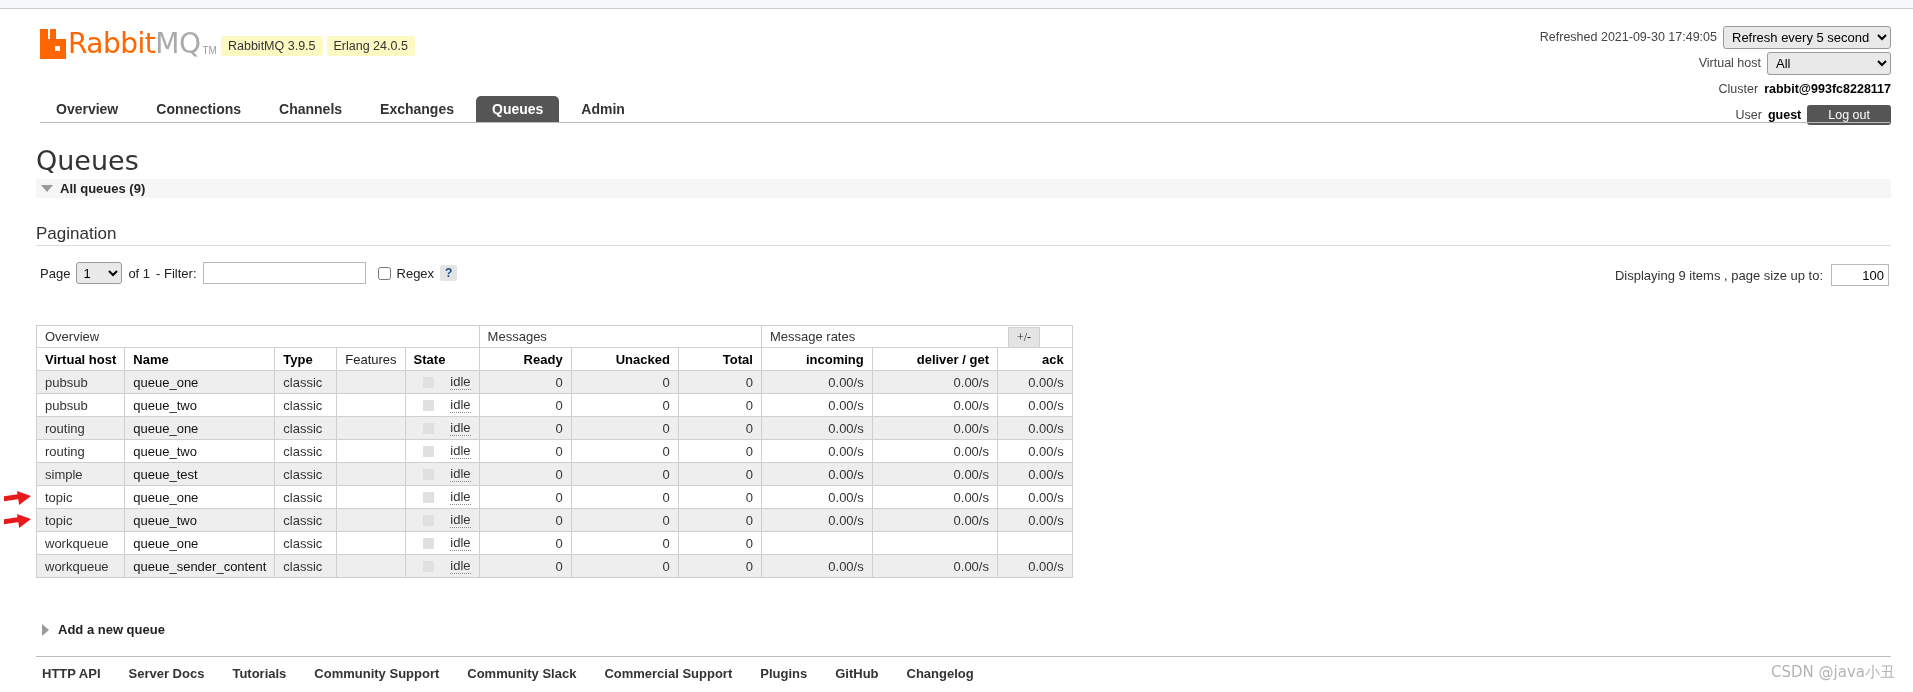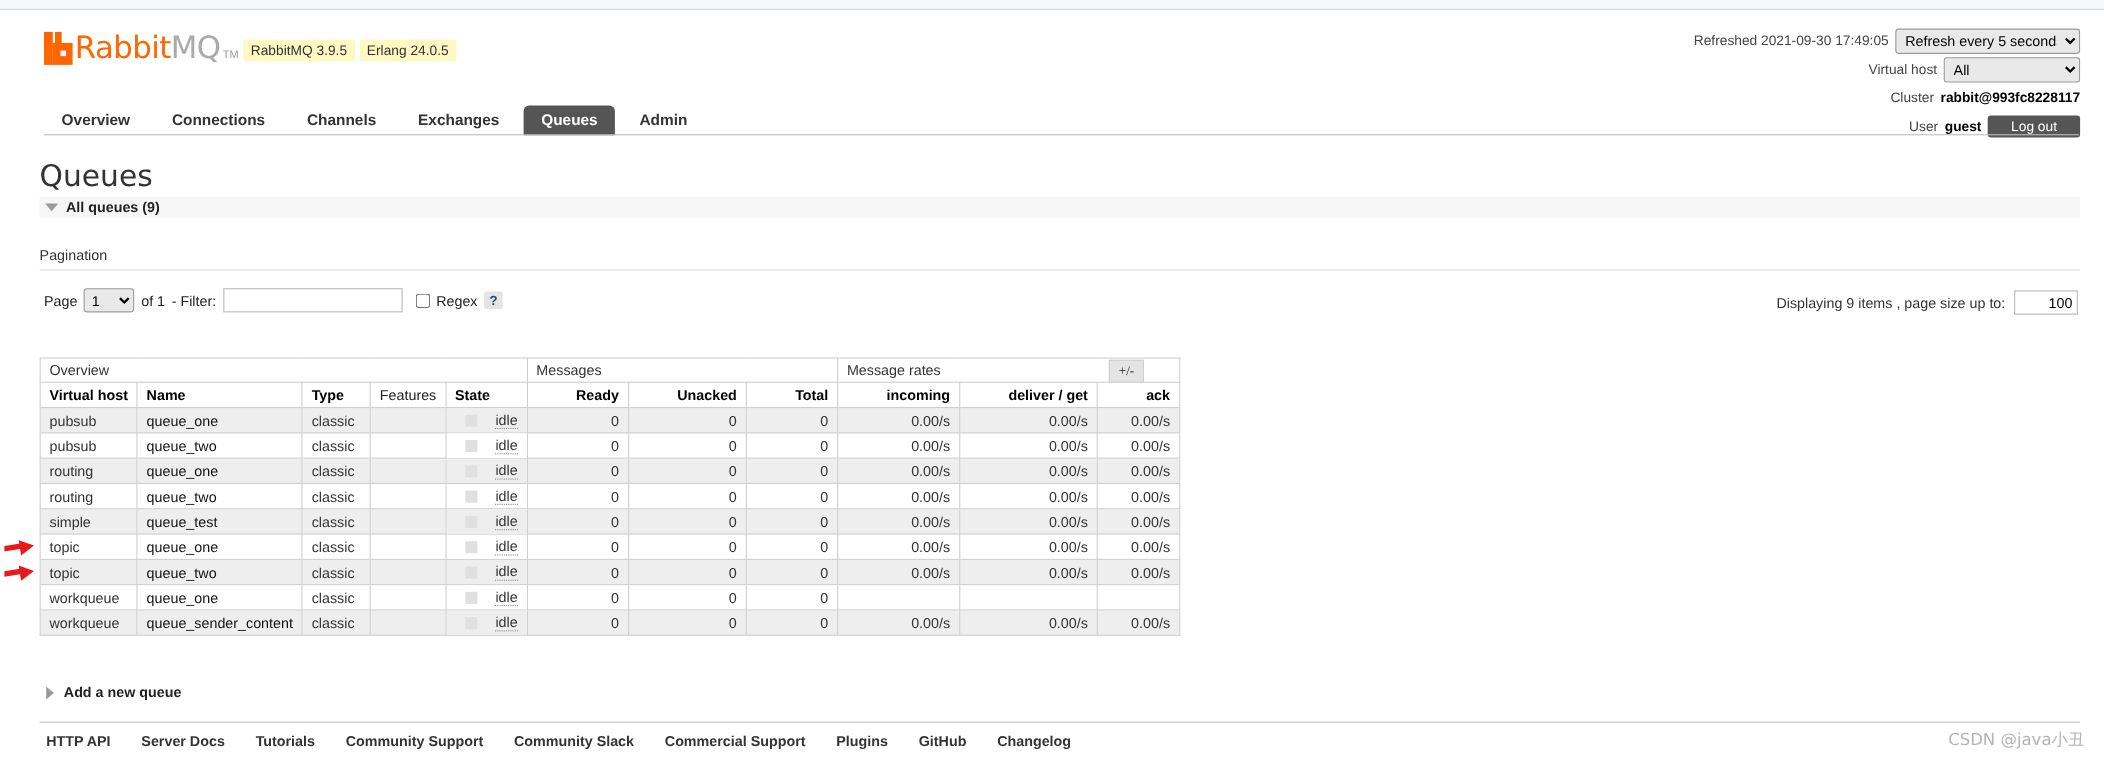--- a/index.html
+++ b/index.html
@@ -171,21 +171,21 @@
     border-bottom: 6px solid transparent;
     border-left: 7px solid #9a9a9a;
     margin-right: 9px;
   }
   .section-bar-label {
     font-size: 13px; font-weight: bold; color: #222222;
   }
   
   .pagination-label {
     position: absolute; left: 36px; top: 224px;
-    font-size: 13px; color: #333333;
+    font-size: 17px; color: #333333;
   }
   .pag-rule {
     position: absolute; left: 36px; top: 245px;
     width: 1855px; height: 1px; background: #dddddd;
   }
   .pag-controls {
     position: absolute; left: 40px; top: 262px;
     display: flex; align-items: center;
     font-size: 13px; color: #222222;
   }

